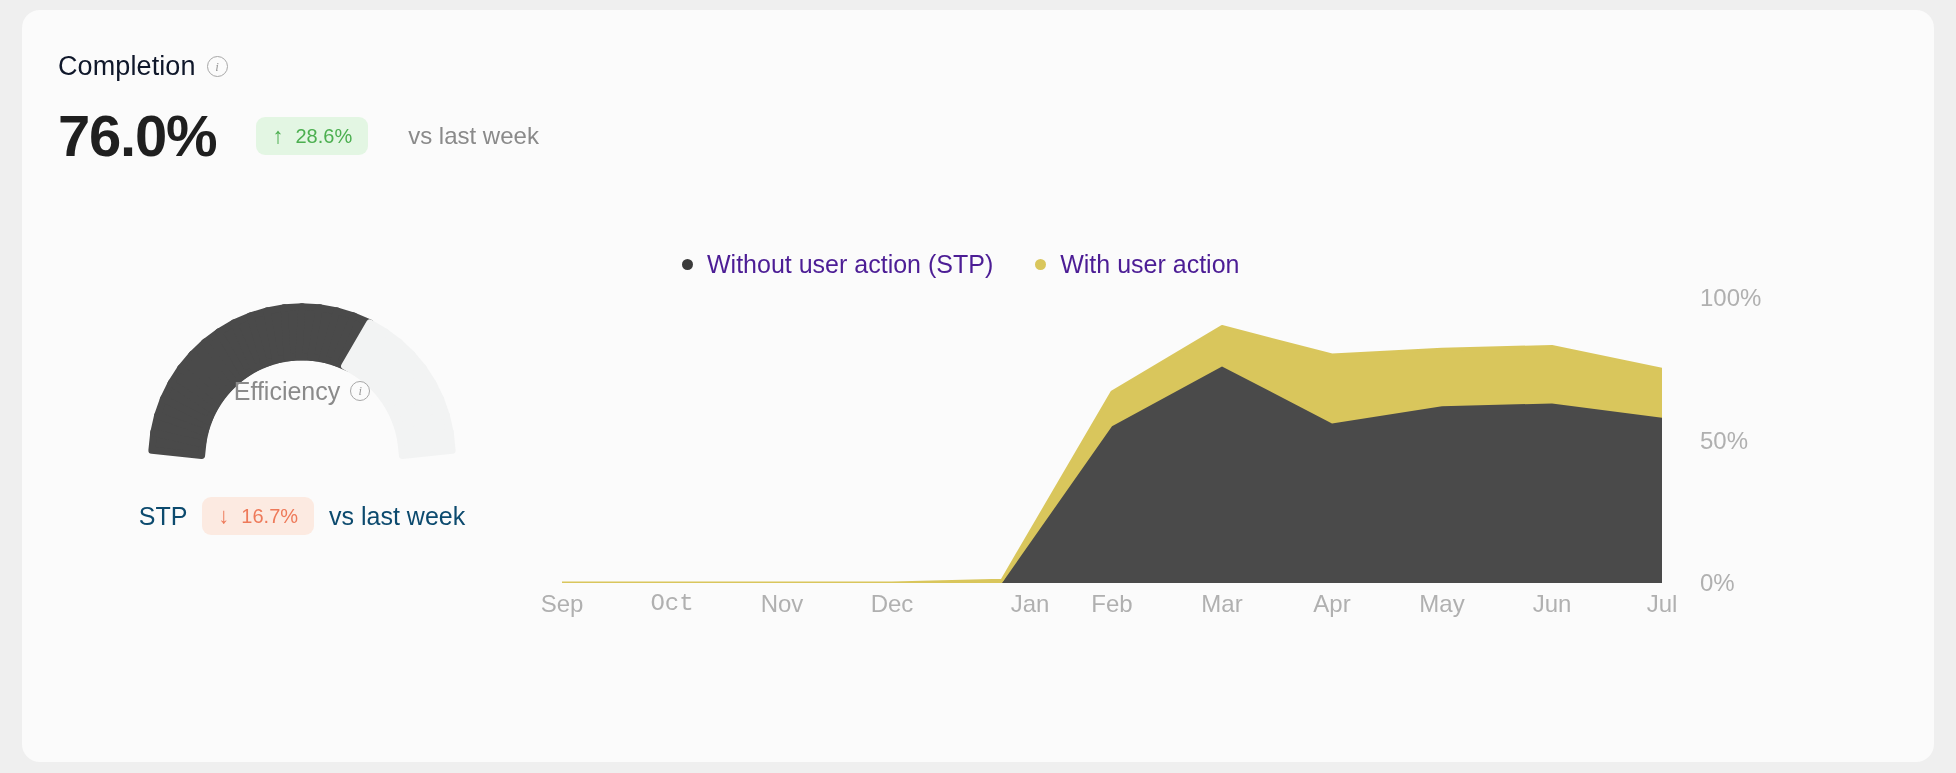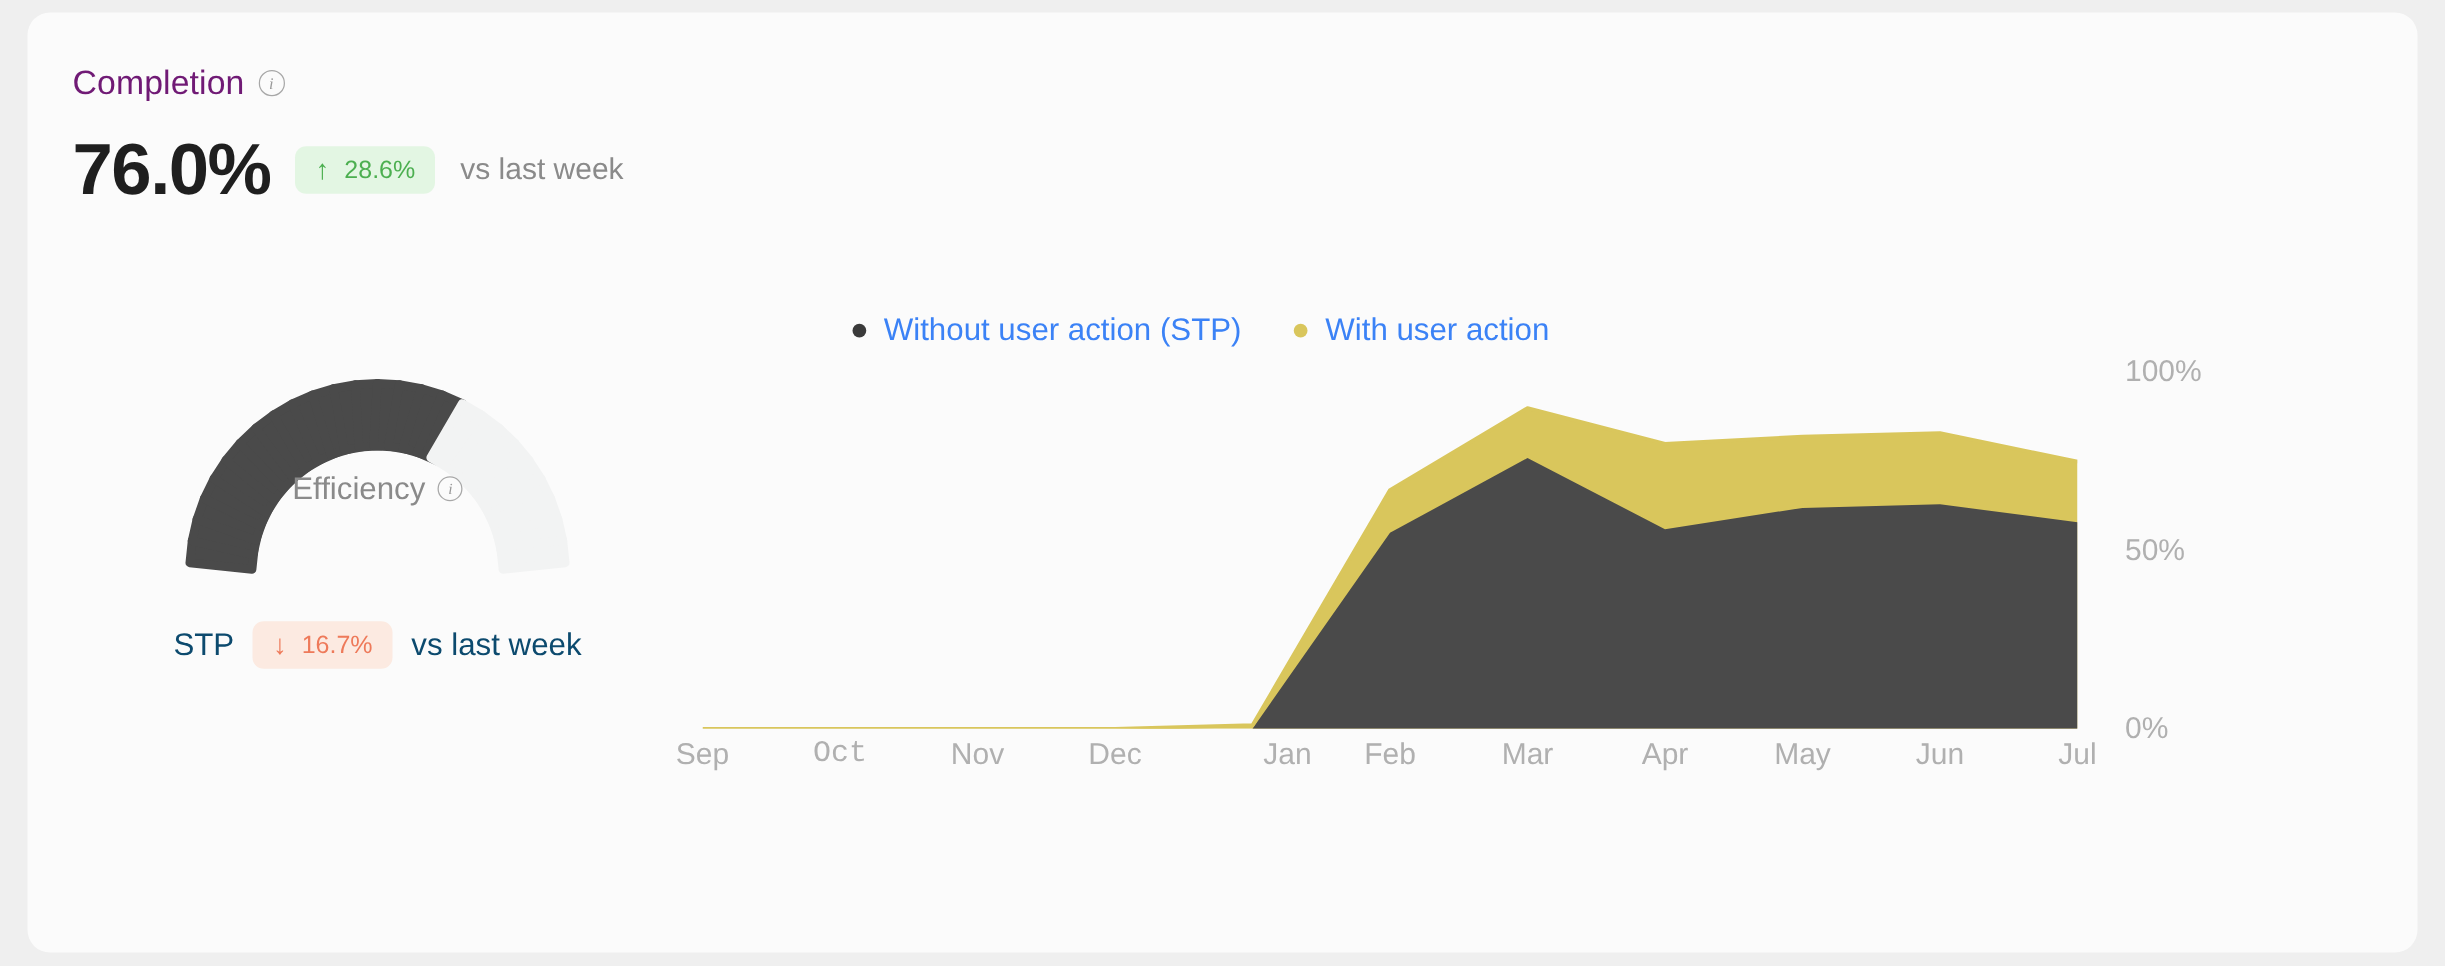--- a/index.html
+++ b/index.html
@@ -35,21 +35,21 @@
     top: 40px;
     width: 900px;
   }
   .kpi-title-row {
     display: flex;
     align-items: center;
     gap: 11px;
   }
   .kpi-title {
     font-size: 27px;
-    color: #701a75;
+    color: #0f172a;
     letter-spacing: 0.1px;
     line-height: 32px;
   }
   .info-icon {
     width: 21px;
     height: 21px;
     border-radius: 50%;
     border: 1.6px solid #A7A7A7;
     display: inline-flex;
     align-items: center;
@@ -63,21 +63,21 @@
   }
   .info-icon.small {
     width: 20px;
     height: 20px;
     font-size: 12.5px;
   }
 
   .kpi-value-row {
     display: flex;
     align-items: center;
-    gap: 20px;
+    gap: 40px;
     margin-top: 23px;
   }
   .kpi-big {
     font-size: 58px;
     font-weight: bold;
     color: #1F1F1F;
     letter-spacing: -1.2px;
     line-height: 62px;
   }
   .delta-badge {
@@ -176,21 +176,21 @@
     gap: 14px;
   }
   .legend-dot {
     width: 11px;
     height: 11px;
     border-radius: 50%;
     display: inline-block;
   }
   .legend-text {
     font-size: 25px;
-    color: #3b82f6;
+    color: #4c1d95;
     line-height: 28px;
   }
   .plot-wrap {
     position: absolute;
     left: -120px;
     top: 48px;
     width: 1100px;
     height: 285px;
   }
   .plot-svg { display: block; }

